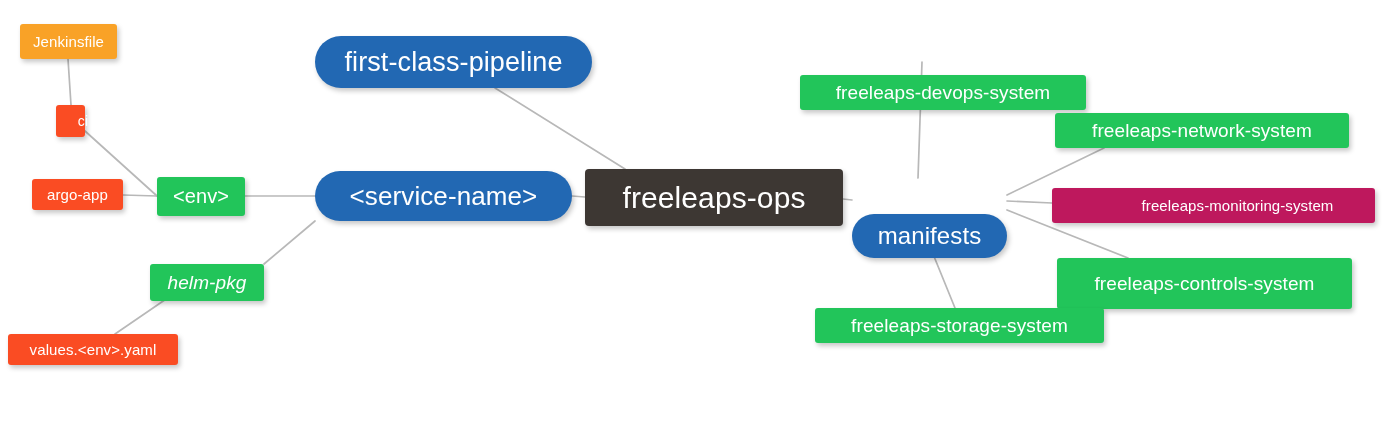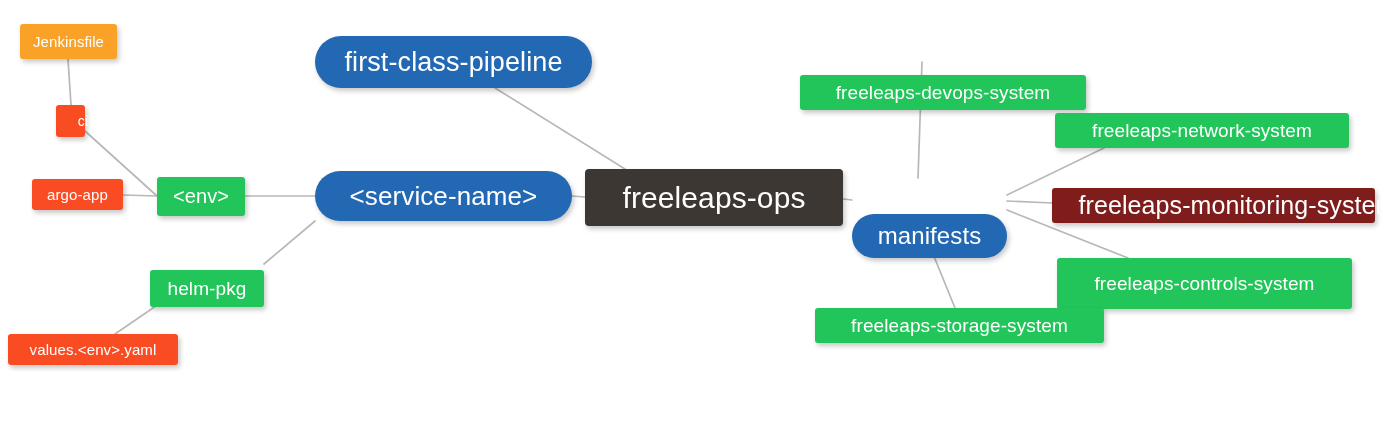--- a/index.html
+++ b/index.html
@@ -75,21 +75,21 @@
       </div>
       <div class="node node-red" style="left: 56px; top: 105px; width: 29px; height: 32px; font-size: 14px; background: rgb(250, 76, 35); padding-left: 25px;">
         <span>ci</span>
       </div>
       <div class="node node-red" style="left: 32px; top: 179px; width: 91px; height: 31px; font-size: 15px; background: rgb(250, 76, 35);">
         <span>argo-app</span>
       </div>
       <div class="node node-green" style="left: 157px; top: 177px; width: 88px; height: 39px; font-size: 20px; background: rgb(34, 197, 90);">
         <span>&lt;env&gt;</span>
       </div>
-      <div class="node node-green" style="left: 150px; top: 270px; width: 114px; height: 37px; font-size: 19px; background: rgb(34, 197, 90);">
+      <div class="node node-green" style="left: 150px; top: 264px; width: 114px; height: 37px; font-size: 19px; background: rgb(34, 197, 90); font-style: italic;">
         <span>helm-pkg</span>
       </div>
       <div class="node node-red" style="left: 8px; top: 334px; width: 170px; height: 31px; font-size: 15px; background: rgb(250, 76, 35);">
         <span>values.&lt;env&gt;.yaml</span>
       </div>
       <div class="node node-blue" style="left: 315px; top: 36px; width: 277px; height: 52px; font-size: 27px; background: rgb(34, 104, 179);">
         <span>first-class-pipeline</span>
       </div>
       <div class="node node-blue" style="left: 315px; top: 171px; width: 257px; height: 50px; font-size: 26px; background: rgb(34, 104, 179);">
         <span>&lt;service-name&gt;</span>
@@ -99,21 +99,21 @@
       </div>
       <div class="node node-blue" style="left: 852px; top: 178px; width: 155px; height: 44px; font-size: 24px; background: rgb(34, 104, 179); margin-top: 36px;">
         <span>manifests</span>
       </div>
       <div class="node node-green" style="left: 800px; top: 27px; width: 286px; height: 35px; font-size: 19px; background: rgb(34, 197, 90); margin-top: 48px;">
         <span>freeleaps-devops-system</span>
       </div>
       <div class="node node-green" style="left: 1055px; top: 113px; width: 294px; height: 35px; font-size: 19px; background: rgb(34, 197, 90);">
         <span>freeleaps-network-system</span>
       </div>
-      <div class="node node-green" style="left: 1052px; top: 188px; width: 323px; height: 35px; font-size: 25px; background: #7f1d1d; padding-left: 48px;">
+      <div class="node node-green" style="left: 1052px; top: 188px; width: 323px; height: 35px; font-size: 15px; background: #be185d; padding-left: 48px;">
         <span>freeleaps-monitoring-system</span>
       </div>
       <div class="node node-green" style="left: 1057px; top: 258px; width: 295px; height: 51px; font-size: 19px; background: rgb(34, 197, 90);">
         <span>freeleaps-controls-system</span>
       </div>
       <div class="node node-green" style="left: 815px; top: 308px; width: 289px; height: 35px; font-size: 19px; background: rgb(34, 197, 90);">
         <span>freeleaps-storage-system</span>
       </div>
     </div>
 </div>

